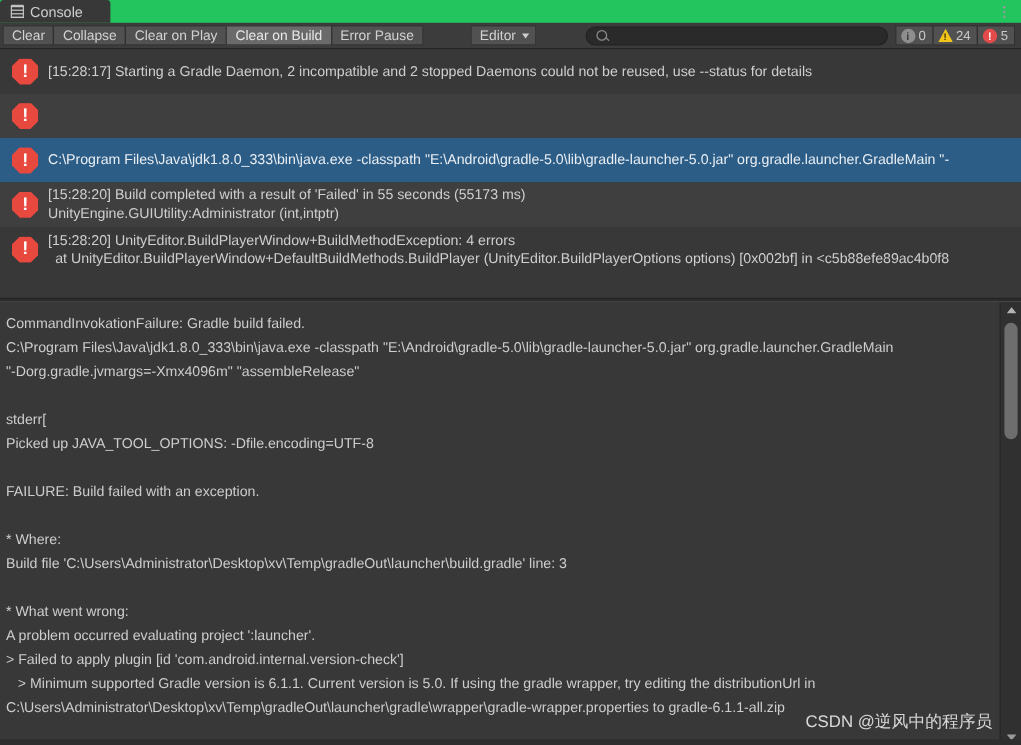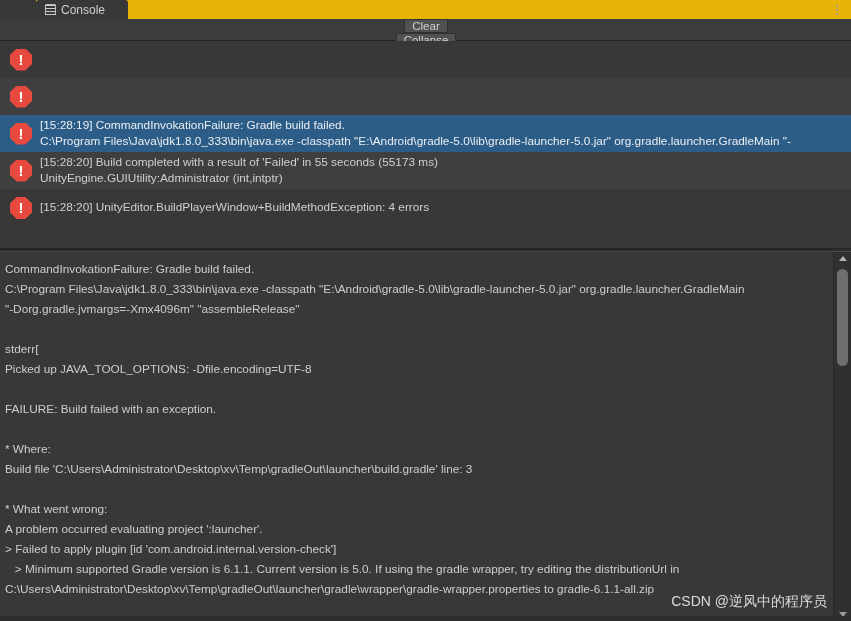--- a/index.html
+++ b/index.html
@@ -7,25 +7,24 @@
     width: 851px; height: 621px;
     background: #383838;
     font-family: "Liberation Sans", sans-serif;
     overflow: hidden;
   }
   body { position: relative; }
 
   
   .tabbar {
     height: 19px;
-    background: #eab308;
+    background: #22c55e;
     display: flex;
     align-items: stretch;
     position: relative;
-    margin-left: 36px;
   }
   .tab {
     background: #383838;
     color: #cfcfcf;
     font-size: 12px;
     display: flex;
     align-items: center;
     gap: 5px;
     padding: 0 12px 0 9px;
     border-top-left-radius: 3px;
@@ -63,21 +62,20 @@
 
   
   .toolbar {
     height: 22px;
     background: #3c3c3c;
     border-bottom: 1px solid #242424;
     display: flex;
     align-items: center;
     padding: 0 2px;
     gap: 0;
-    flex-direction: column;
   }
   .tb-btn {
     height: 17px;
     background: #515151;
     border: 1px solid #303030;
     color: #d2d2d2;
     font-size: 11.5px;
     display: flex; align-items: center;
     padding: 0 7px;
     margin-right: -1px;
@@ -318,46 +316,49 @@
       <span class="ico-err">!</span>
       <span>5</span>
     </div>
   </div>
 </div>
 
 <div class="loglist">
 
   <div class="logrow">
     <span class="err-badge">!</span>
+    <span class="logtext">
+      <span>[15:28:17] Starting a Gradle Daemon, 2 incompatible and 2 stopped Daemons could not be reused, use --status for details</span>
+    </span>
   </div>
 
   <div class="logrow alt">
     <span class="err-badge">!</span>
   </div>
 
   <div class="logrow selected">
     <span class="err-badge">!</span>
     <span class="logtext">
-      <span class="l2">[15:28:19] CommandInvokationFailure: Gradle build failed.</span>
       <span class="l2">C:\Program Files\Java\jdk1.8.0_333\bin\java.exe -classpath "E:\Android\gradle-5.0\lib\gradle-launcher-5.0.jar" org.gradle.launcher.GradleMain "-</span>
     </span>
   </div>
 
   <div class="logrow alt">
     <span class="err-badge">!</span>
     <span class="logtext">
       <span class="l2">[15:28:20] Build completed with a result of 'Failed' in 55 seconds (55173 ms)</span>
       <span class="l2">UnityEngine.GUIUtility:Administrator (int,intptr)</span>
     </span>
   </div>
 
   <div class="logrow tall">
     <span class="err-badge">!</span>
     <span class="logtext">
       <span class="l2">[15:28:20] UnityEditor.BuildPlayerWindow+BuildMethodException: 4 errors</span>
+      <span class="l2 indent">  at UnityEditor.BuildPlayerWindow+DefaultBuildMethods.BuildPlayer (UnityEditor.BuildPlayerOptions options) [0x002bf] in &lt;c5b88efe89ac4b0f8</span>
     </span>
   </div>
 
 </div>
 
 <div class="splitter"></div>
 
 <div class="detailwrap">
   <div class="detail">CommandInvokationFailure: Gradle build failed.
 C:\Program Files\Java\jdk1.8.0_333\bin\java.exe -classpath "E:\Android\gradle-5.0\lib\gradle-launcher-5.0.jar" org.gradle.launcher.GradleMain

